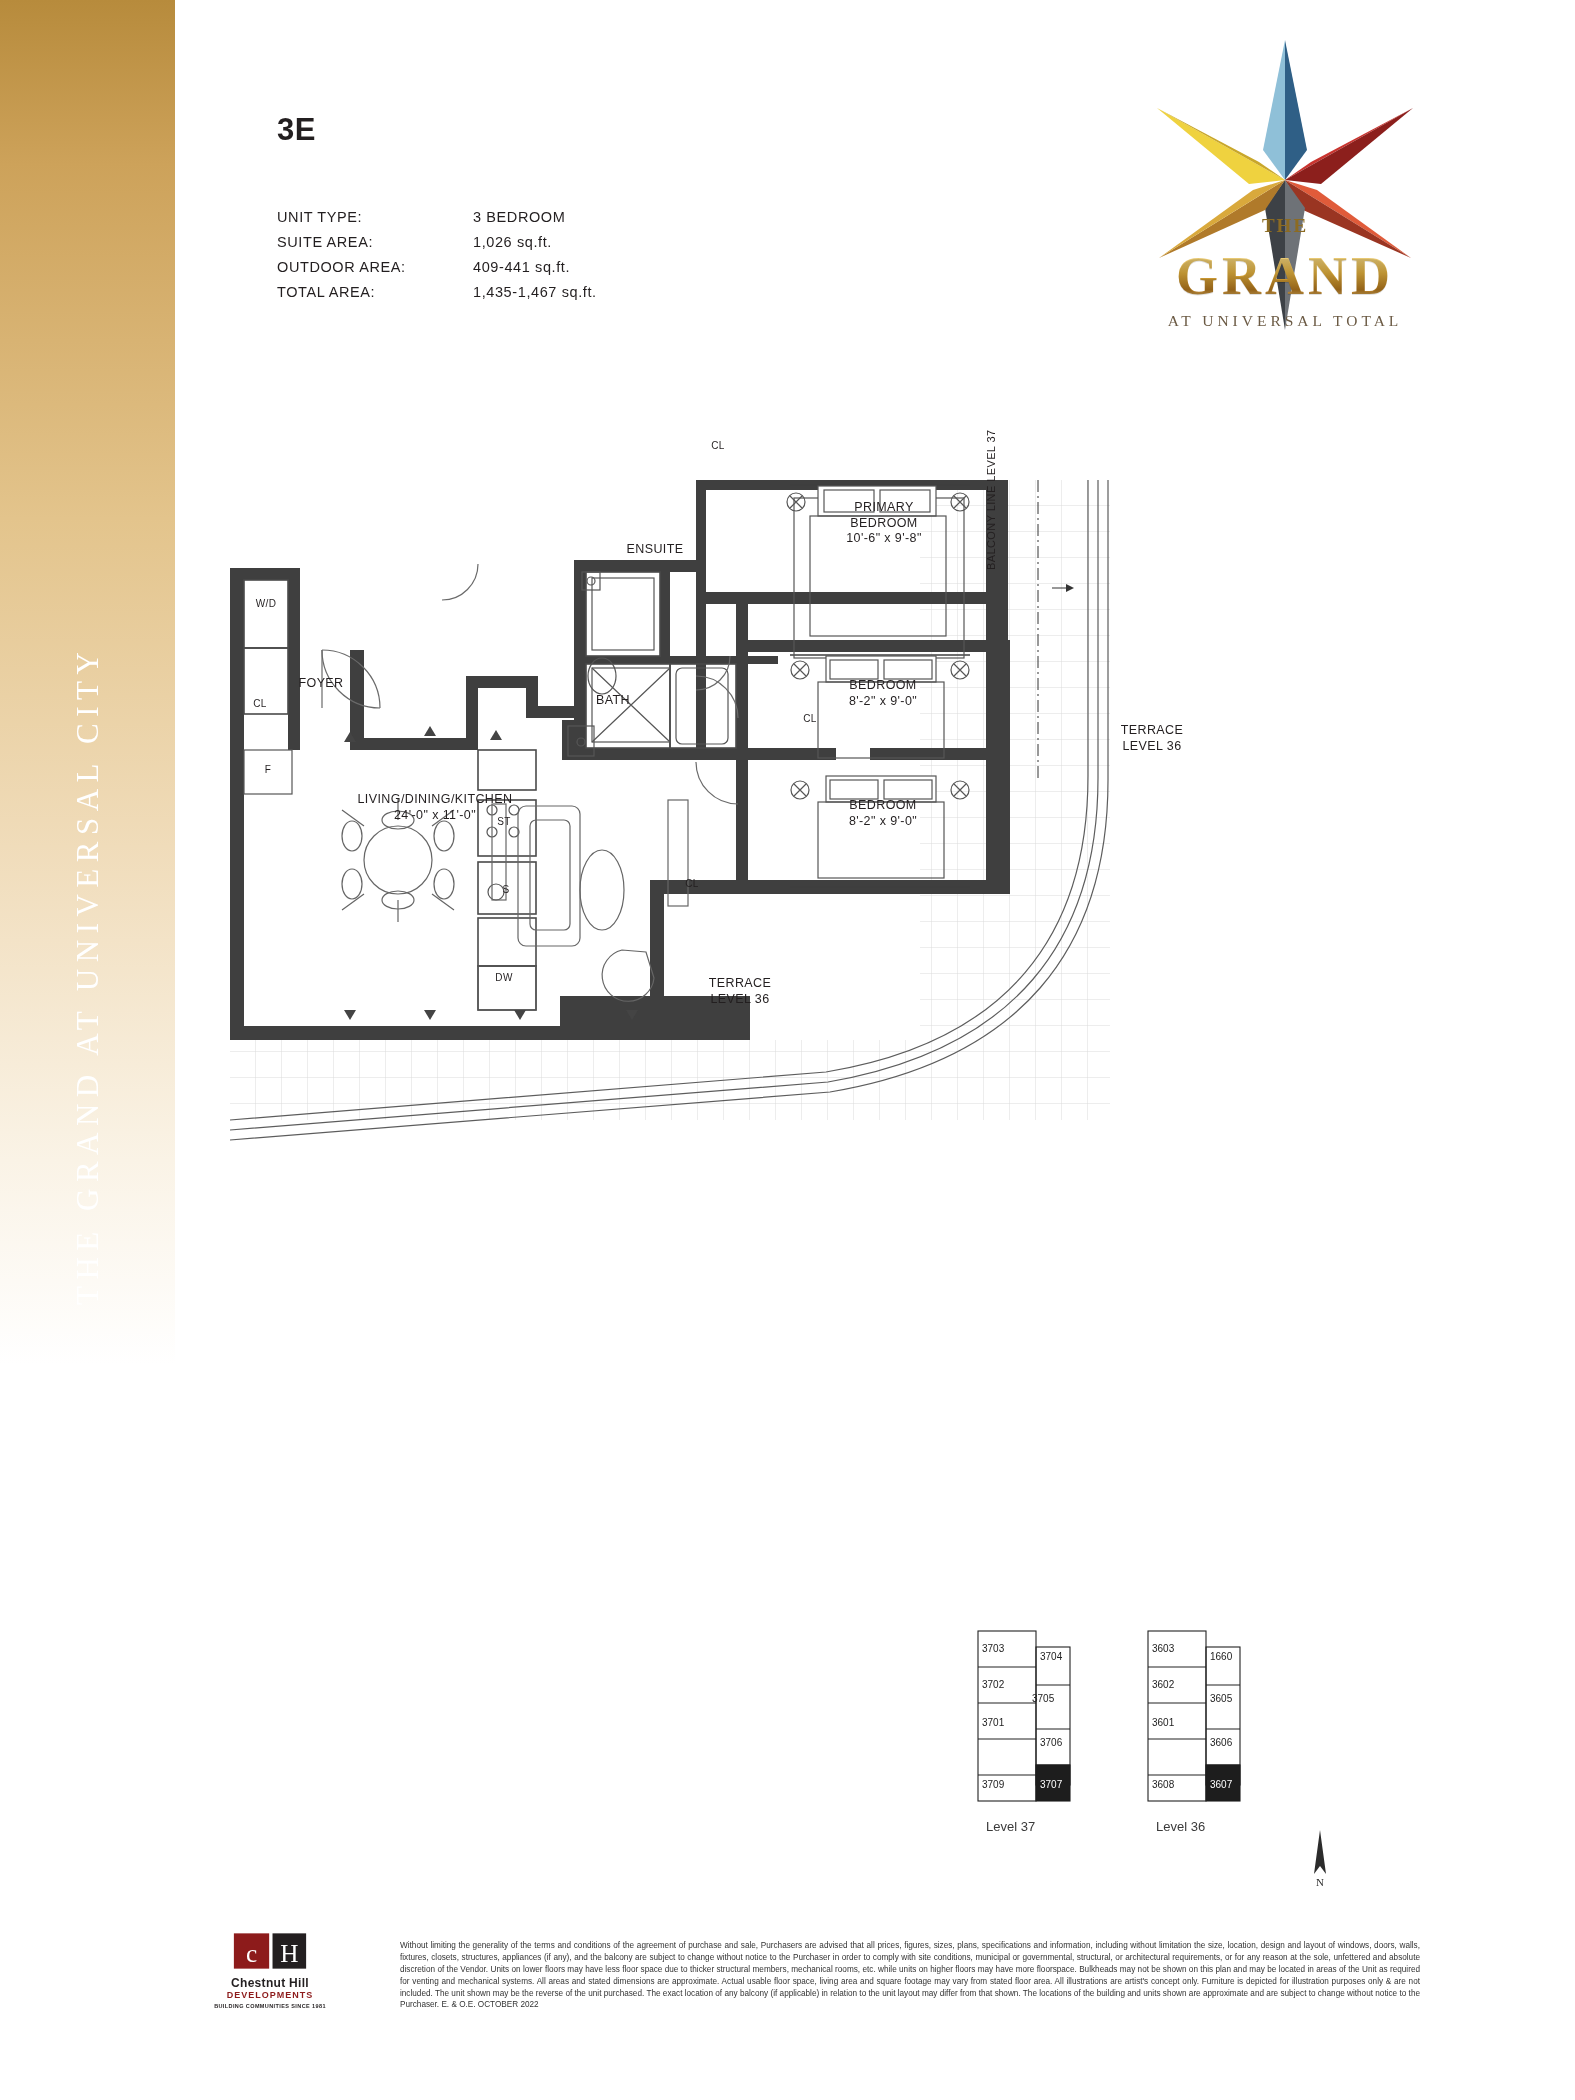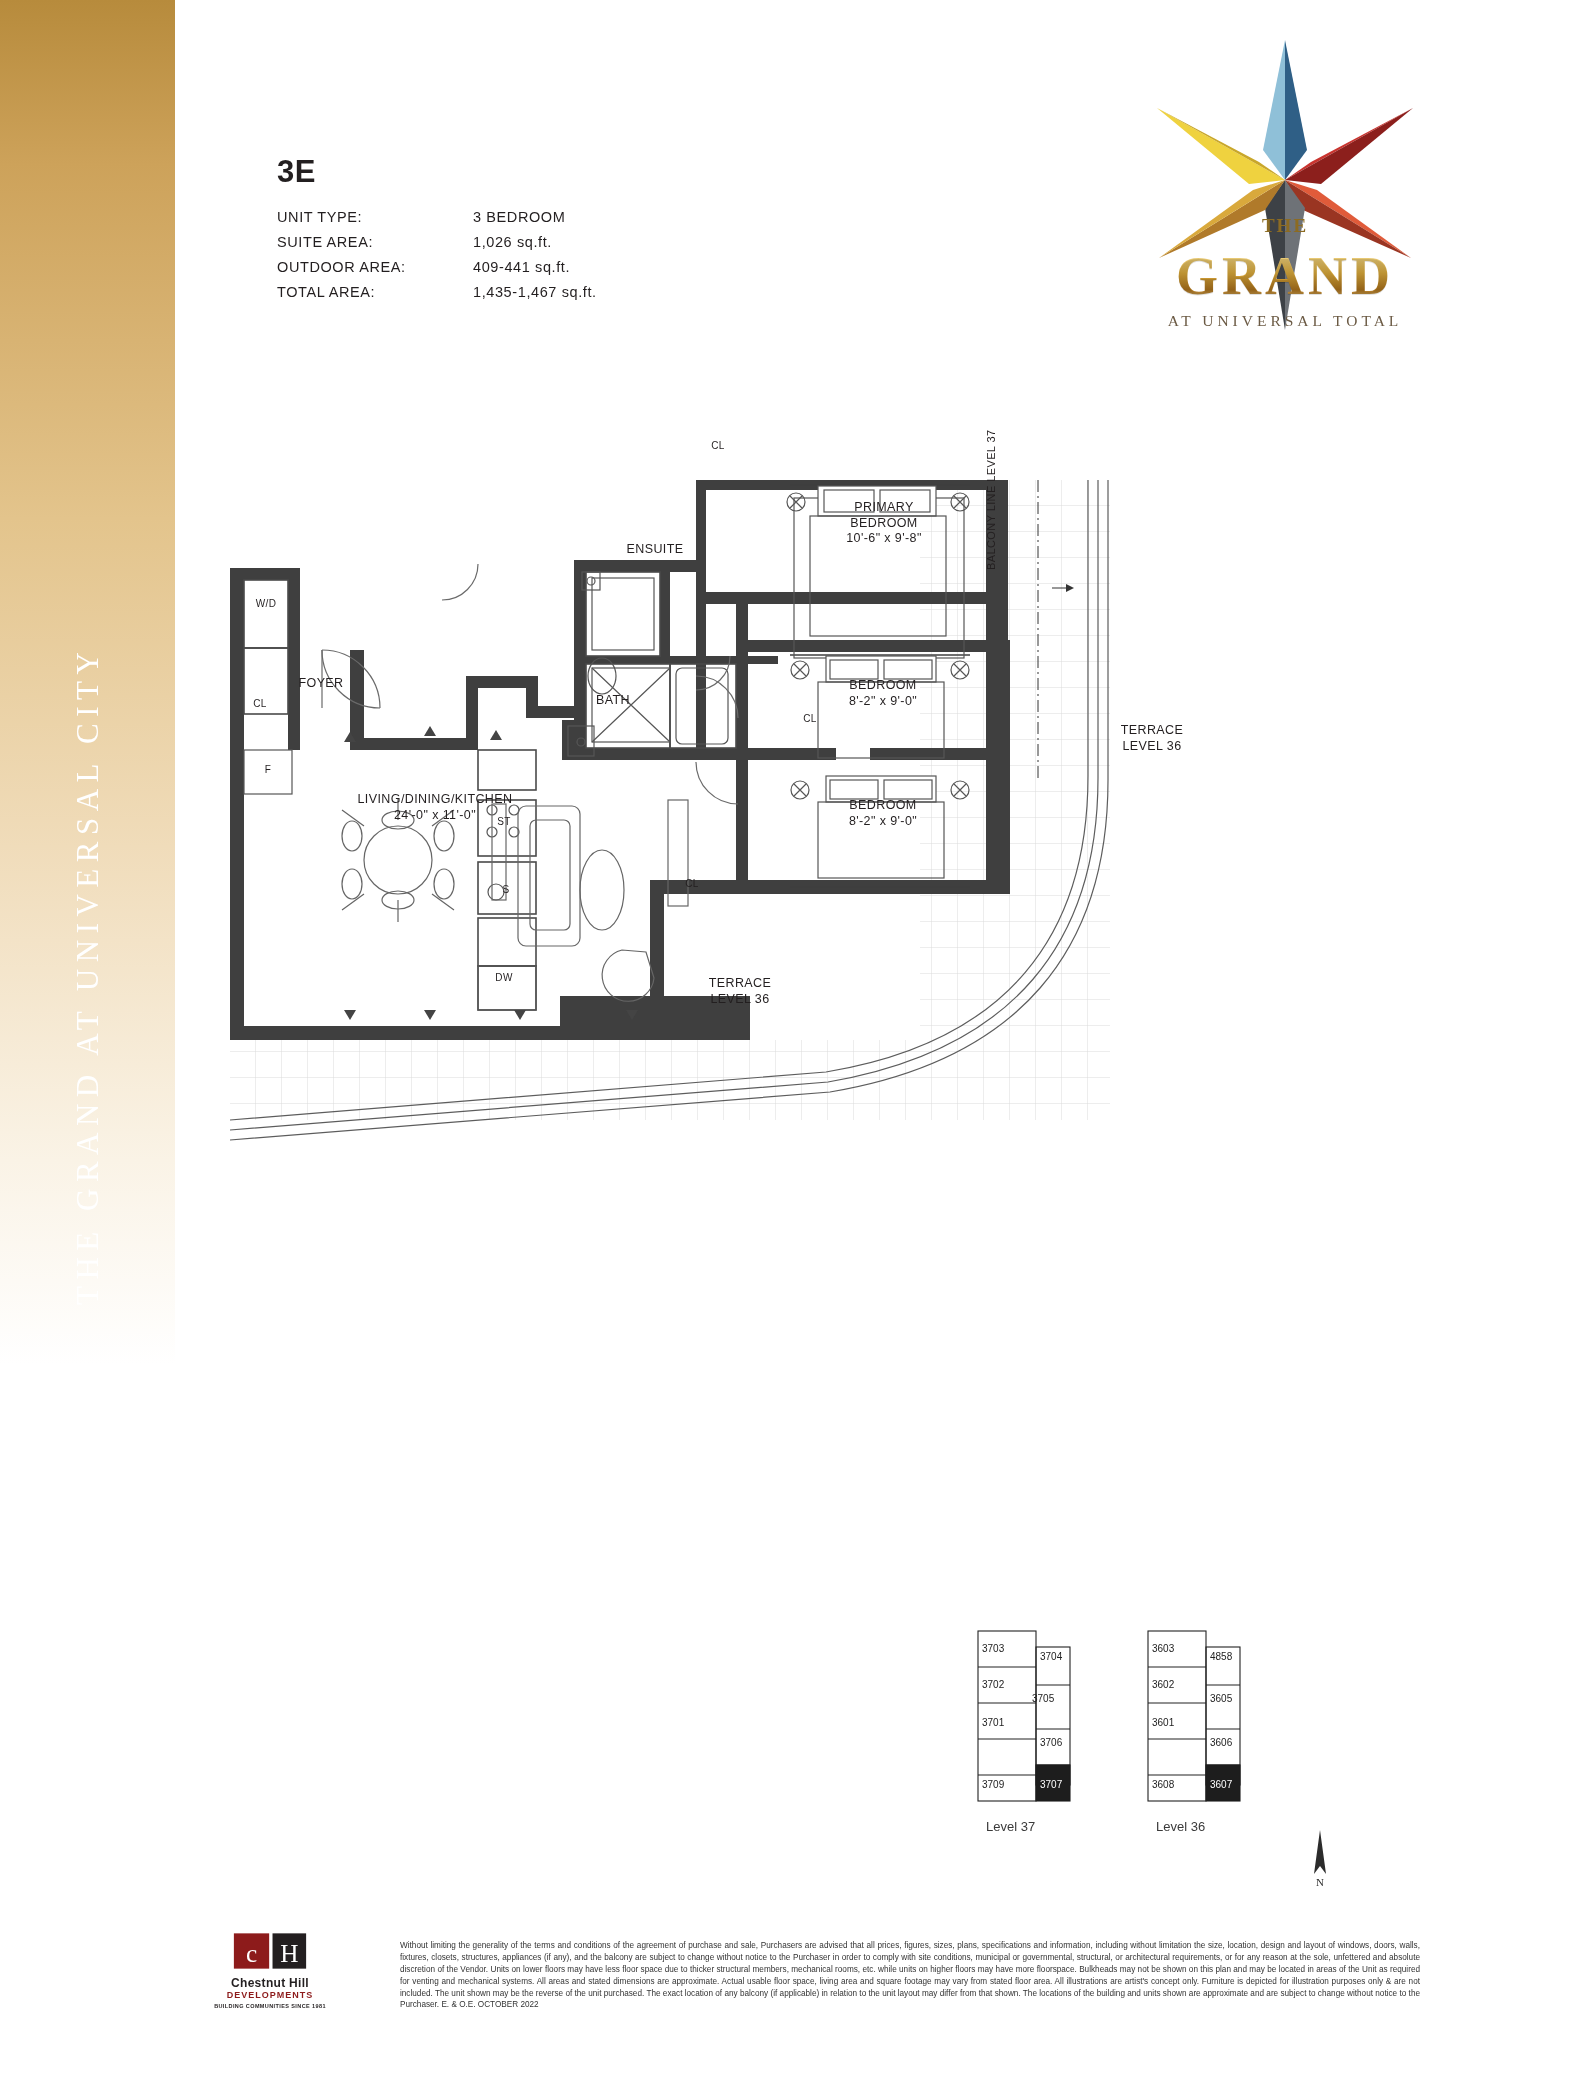--- a/index.html
+++ b/index.html
@@ -7,21 +7,21 @@
 
   
   #left-band{position:absolute;left:0;top:0;width:175px;height:1365px;
     background:linear-gradient(180deg,#b78b3c 0%,#cda25a 12%,#e3c48c 38%,#f0dcba 62%,#faf3e6 85%,#ffffff 100%);}
   #left-band-text{position:absolute;left:0;top:0;width:1365px;height:175px;
      transform:rotate(-90deg);transform-origin:0 0;translate:0 1365px;
      display:flex;align-items:center;justify-content:flex-start;padding-left:60px;box-sizing:border-box;}
   #left-band-text span{color:#ffffff;font-family:"Liberation Serif",serif;font-size:31px;letter-spacing:6.5px;white-space:nowrap;}
 
   
-  #unit-code{position:absolute;left:277px;top:112px;font-size:31px;font-weight:bold;letter-spacing:.5px;margin-top:42px;}
+  #unit-code{position:absolute;left:277px;top:112px;font-size:31px;font-weight:bold;letter-spacing:.5px;}
   #specs{position:absolute;left:277px;top:190px;font-size:14.5px;letter-spacing:.6px;margin-top:19px;}
   #specs table{border-collapse:collapse;}
   #specs td{padding:0 0 9px 0;vertical-align:top;white-space:nowrap;}
   #specs td.k{width:196px;}
 
   
   #logo{position:absolute;left:1085px;top:30px;width:400px;height:320px;}
   #grand-word{position:absolute;left:1090px;top:245px;width:390px;text-align:center;
     font-family:"Liberation Serif",serif;font-size:54px;letter-spacing:4px;font-weight:bold;
     background:linear-gradient(180deg,#f6e7a8 0%,#d9a93c 45%,#a9711c 72%,#f2dca0 100%);
@@ -401,21 +401,21 @@
   <div class="kp-num" style="left:80px;top:26px;">3704</div>
   <div class="kp-num" style="left:22px;top:54px;text-align:center;">3702</div>
   <div class="kp-num" style="left:72px;top:68px;">3705</div>
   <div class="kp-num" style="left:22px;top:92px;">3701</div>
   <div class="kp-num" style="left:80px;top:112px;">3706</div>
   <div class="kp-num" style="left:22px;top:154px;">3709</div>
   <div class="kp-num" style="left:80px;top:154px;color:#fff;">3707</div>
 
   
   <div class="kp-num" style="left:192px;top:18px;">3603</div>
-  <div class="kp-num" style="left:250px;top:26px;">4858</div>
+  <div class="kp-num" style="left:250px;top:26px;">1660</div>
   <div class="kp-num" style="left:192px;top:54px;">3602</div>
   <div class="kp-num" style="left:250px;top:68px;">3605</div>
   <div class="kp-num" style="left:192px;top:92px;">3601</div>
   <div class="kp-num" style="left:250px;top:112px;">3606</div>
   <div class="kp-num" style="left:192px;top:154px;">3608</div>
   <div class="kp-num" style="left:250px;top:154px;color:#fff;">3607</div>
 
   <div class="kp-caption" style="left:26px;top:194px;">Level 37</div>
   <div class="kp-caption" style="left:196px;top:194px;">Level 36</div>
 </div>

